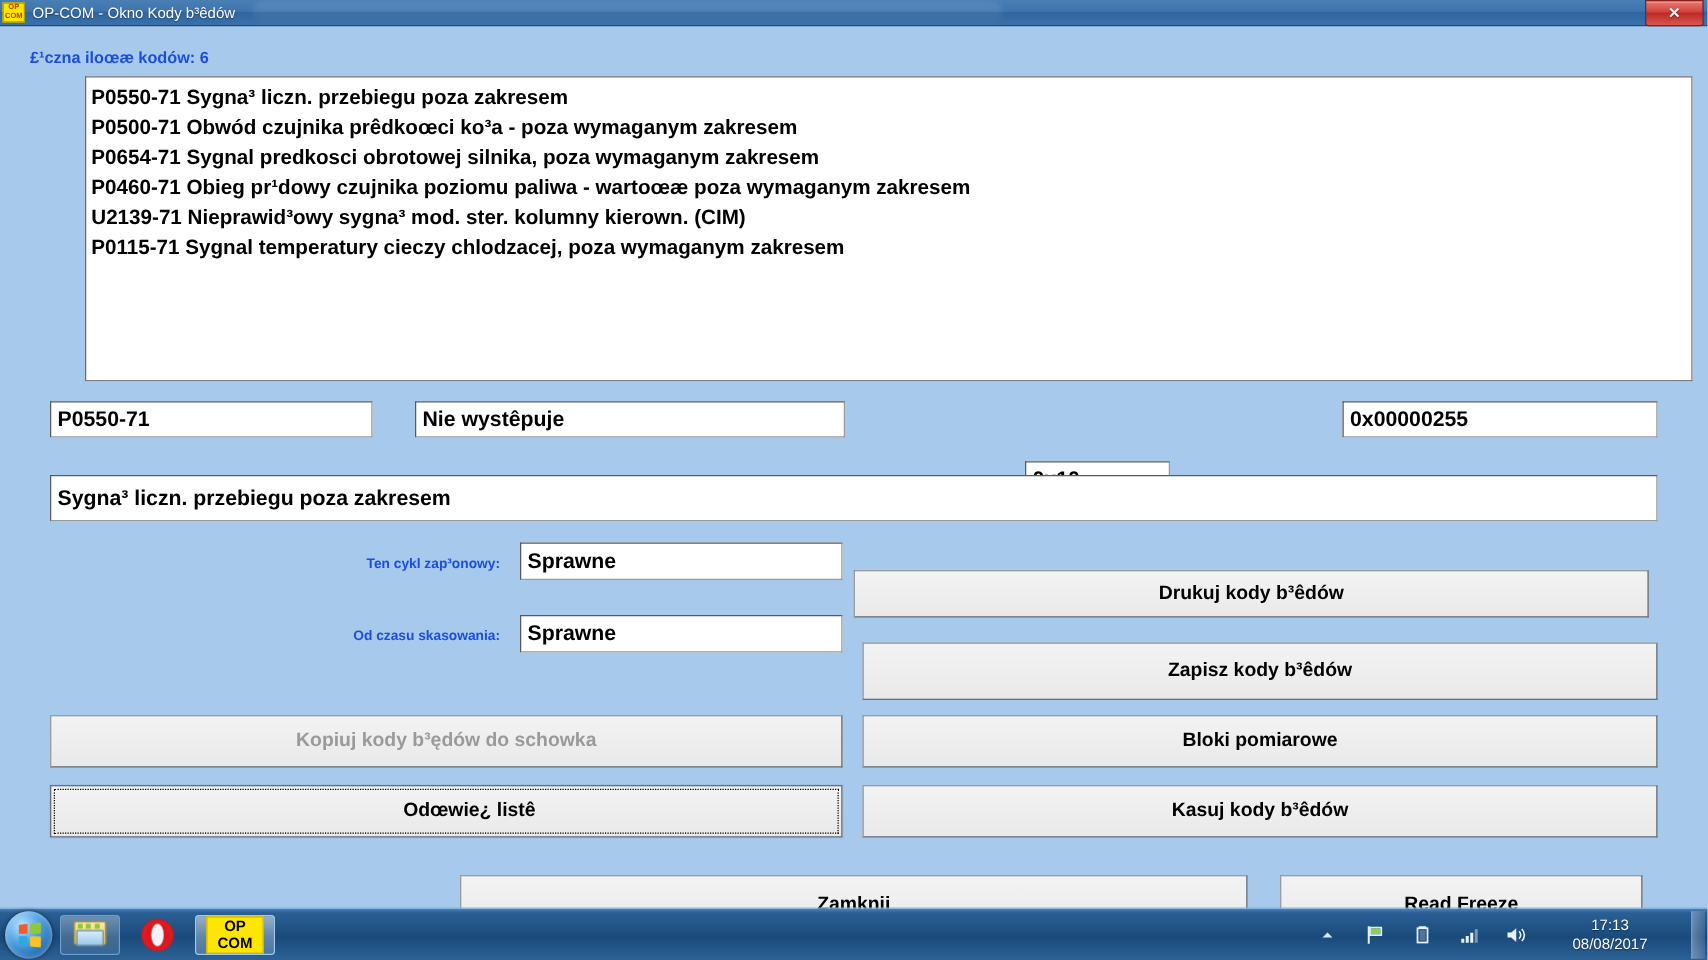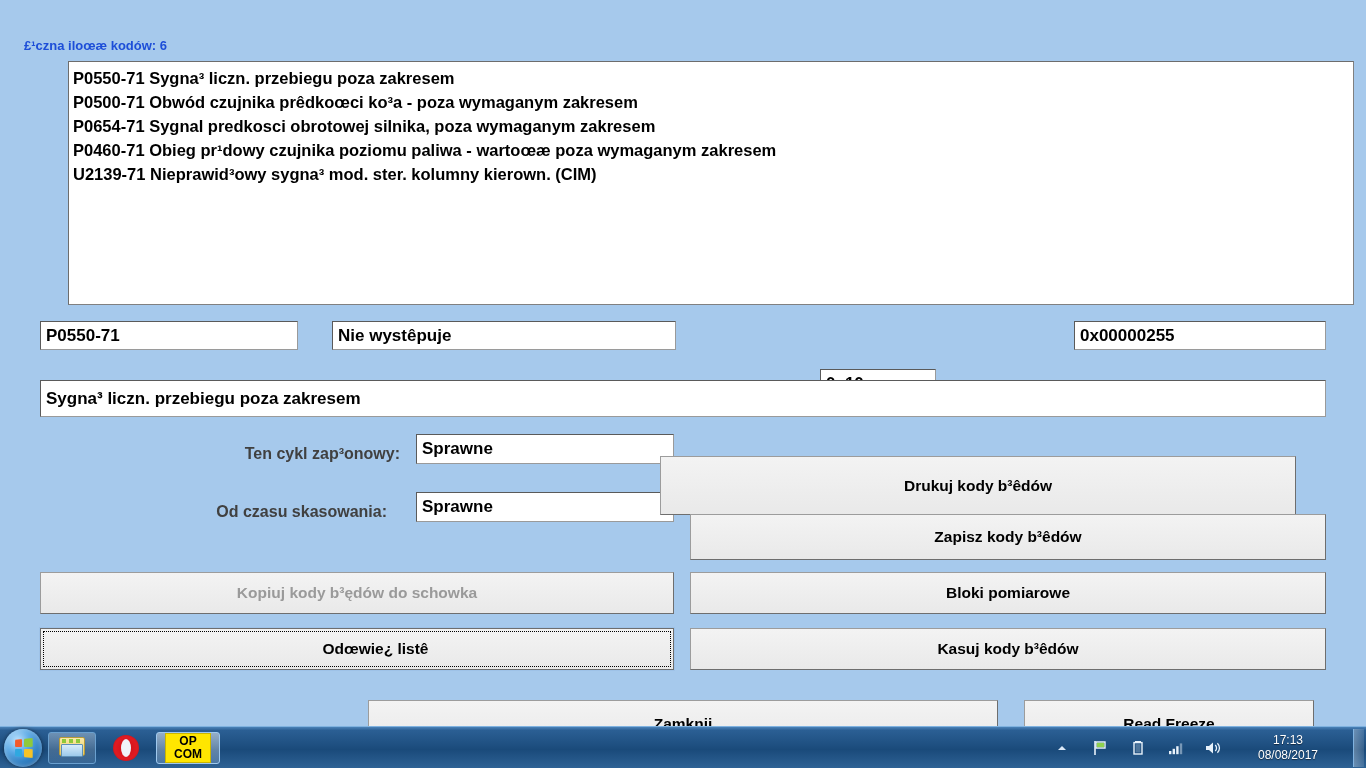--- a/index.html
+++ b/index.html
@@ -145,28 +145,28 @@
   #f-status   { left: 332px;  top: 299px; width: 344px; height: 29px; }
   #f-hex1     { left: 820px;  top: 299px; width: 116px; height: 29px; margin-top: 48px; }
   #f-hex2     { left: 1074px; top: 299px; width: 252px; height: 29px; }
   #f-desc     { left: 40px;   top: 358px; width: 1286px; height: 37px; }
 
   #f-cycle    { left: 416px;  top: 412px; width: 258px; height: 30px; font-size: 17px; }
   #f-cleared  { left: 416px;  top: 470px; width: 258px; height: 30px; font-size: 17px; }
 
   .slabel {
     position: absolute;
-    font-size: 16px;
-    font-weight: bold;
-    color: #404040;
+    font-size: 11px;
+    font-weight: bold;
+    color: #1d4ed8;
     text-align: right;
     white-space: nowrap;
   }
   #l-cycle   { left: 195px; top: 423px; width: 205px; }
-  #l-cleared { left: 182px; top: 481px; width: 205px; }
+  #l-cleared { left: 195px; top: 481px; width: 205px; }
 
   
   .btn {
     position: absolute;
     background: linear-gradient(to bottom, #f3f3f3 0%, #eeeeee 50%, #e9e9e9 100%);
     border: 1px solid #9c9c9c;
     border-bottom-color: #6e6e6e;
     border-right-color: #6e6e6e;
     box-sizing: border-box;
     font-size: 15.5px;
@@ -190,21 +190,21 @@
   }
   .btn.focused .focus-ring {
     position: absolute;
     left: 2px; top: 2px; right: 2px; bottom: 2px;
     border: 1px dotted #000;
     pointer-events: none;
   }
 
   #b-copy    { left: 40px;  top: 550px; width: 634px; height: 42px; }
   #b-refresh { left: 40px;  top: 606px; width: 634px; height: 42px; }
-  #b-print   { left: 660px; top: 434px; width: 636px; height: 59px; }
+  #b-print   { left: 683px; top: 434px; width: 636px; height: 38px; }
   #b-save    { left: 690px; top: 492px; width: 636px; height: 46px; }
   #b-blocks  { left: 690px; top: 550px; width: 636px; height: 42px; }
   #b-clear   { left: 690px; top: 606px; width: 636px; height: 42px; }
   #b-close   { left: 368px; top: 678px; width: 630px; height: 48px; }
   #b-freeze  { left: 1024px; top: 678px; width: 290px; height: 48px; }
 
   
   .taskbar {
     position: absolute;
     left: 0; top: 726px;
@@ -363,31 +363,42 @@
     background: linear-gradient(to right, rgba(255,255,255,0.30), rgba(255,255,255,0.12));
     border-left: 1px solid #7fb2e0;
     cursor: pointer;
   }
 </style>
 </head>
 <body>
 
 <div id="app">
 
+  <div class="titlebar">
+    <div class="tb-icon">
+      <span>OP</span>
+      <span>COM</span>
+    </div>
+    <div class="tb-title">OP-COM - Okno Kody b³êdów</div>
+    <div class="tb-blur"></div>
+    <div class="tb-spacer"></div>
+    <div class="tb-close">✕</div>
+  </div>
 
   <div class="client">
 
     <div class="total-label">£¹czna iloœæ kodów: 6</div>
 
     <div class="codelist">
       <div class="codeline">P0550-71 Sygna³ liczn. przebiegu poza zakresem</div>
       <div class="codeline">P0500-71 Obwód czujnika prêdkoœci ko³a -  poza wymaganym zakresem</div>
       <div class="codeline">P0654-71 Sygnal predkosci obrotowej silnika, poza wymaganym zakresem</div>
       <div class="codeline">P0460-71 Obieg pr¹dowy czujnika poziomu paliwa - wartoœæ poza wymaganym zakresem</div>
       <div class="codeline">U2139-71 Nieprawid³owy sygna³ mod. ster. kolumny  kierown. (CIM)</div>
+      <div class="codeline">P0115-71 Sygnal temperatury cieczy chlodzacej, poza wymaganym zakresem</div>
     </div>
 
     <div class="tfield" id="f-code">P0550-71</div>
     <div class="tfield" id="f-status">Nie wystêpuje</div>
     <div class="tfield" id="f-hex1">0x10</div>
     <div class="tfield" id="f-hex2">0x00000255</div>
     <div class="tfield" id="f-desc">Sygna³ liczn. przebiegu poza zakresem</div>
 
     <div class="slabel" id="l-cycle">Ten cykl zap³onowy:</div>
     <div class="tfield" id="f-cycle">Sprawne</div>

